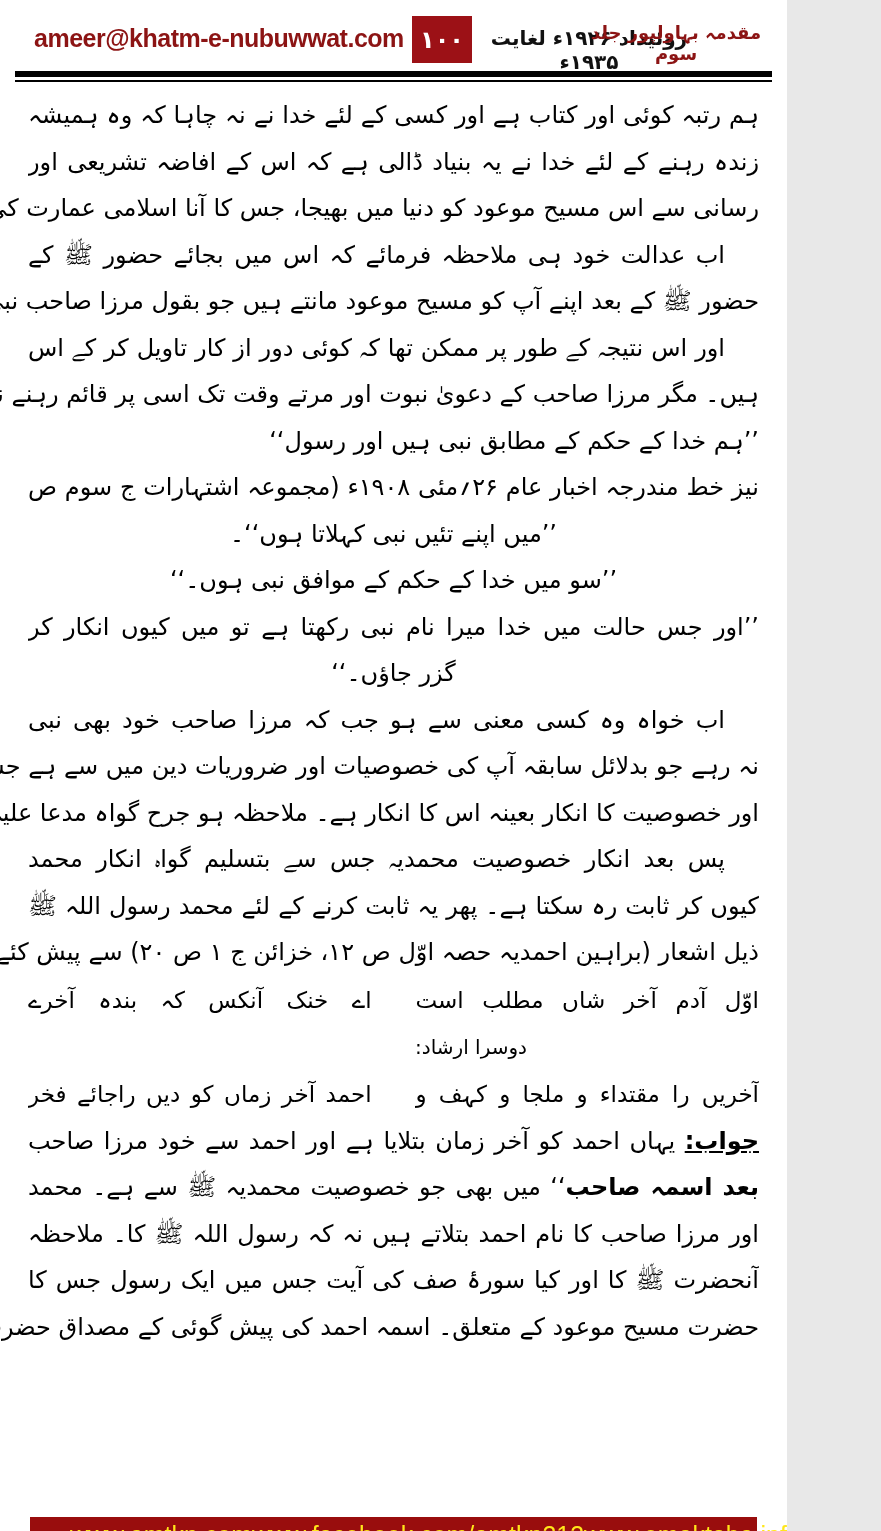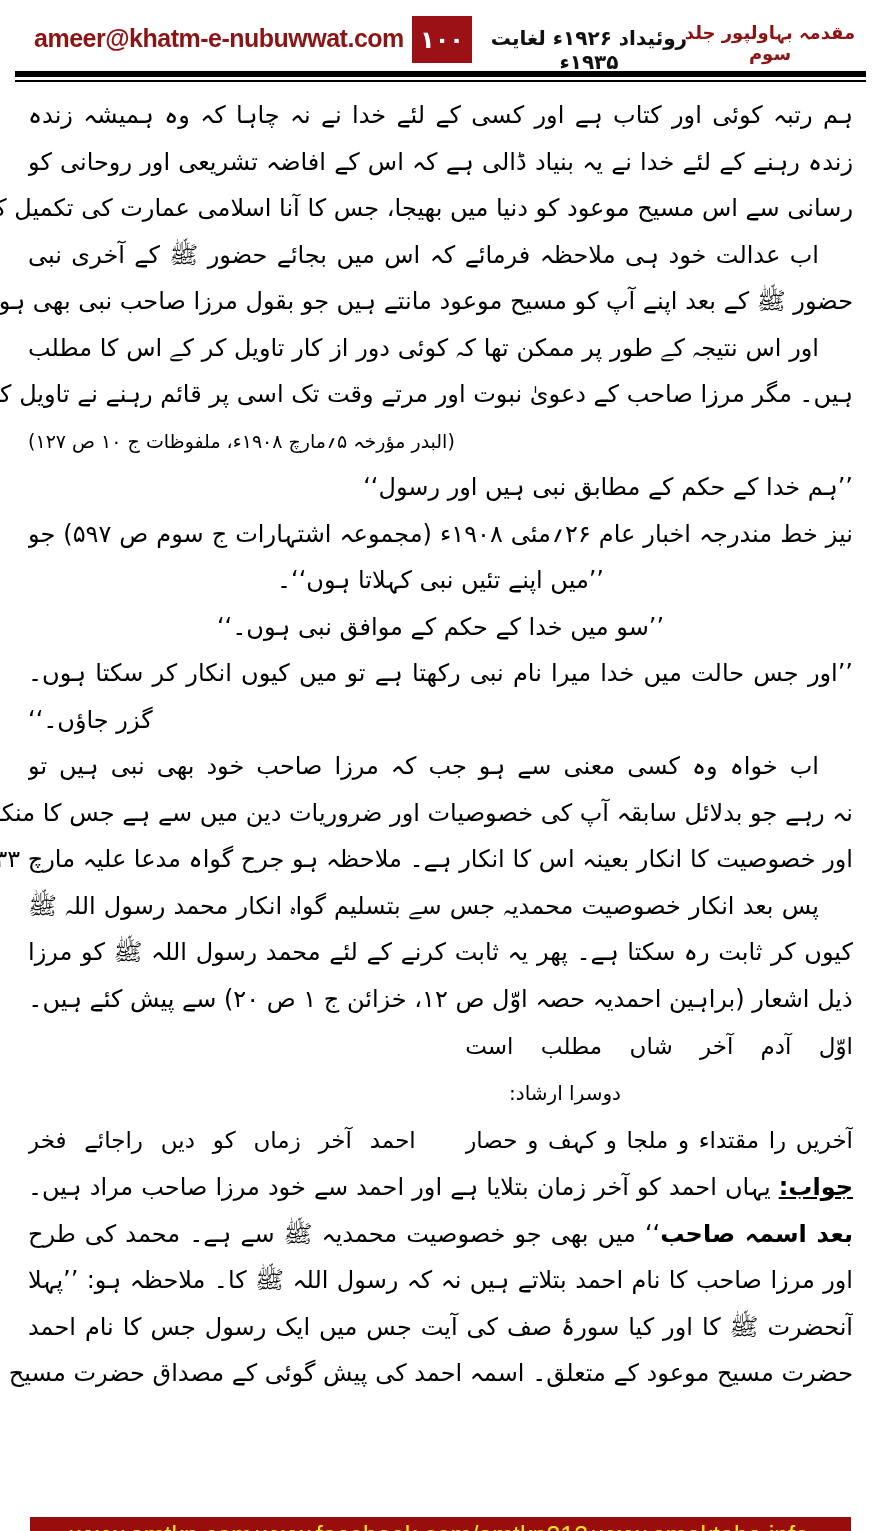--- a/index.html
+++ b/index.html
@@ -1,16 +1,16 @@
 <!DOCTYPE html>
 <html lang="ur"><head>
 <meta charset="utf-8">
 <style>
   html,body{margin:0;padding:0;background:#e8e8e8;}
-  #page{position:relative;width:881px;height:1531px;background:#ffffff;overflow:hidden;
+  #page{position:relative;width:787px;height:1531px;background:#ffffff;overflow:hidden;
         font-family:"DejaVu Sans","Liberation Sans",sans-serif;}
   
   #hdr{position:absolute;top:0;left:0;right:0;height:72px;}
   .email{position:absolute;left:34px;top:24px;font-size:25px;font-weight:700;
          color:#8c1414;letter-spacing:-0.5px;font-family:"Liberation Sans",sans-serif;}
   .pagebox{position:absolute;left:412px;top:16px;width:60px;height:47px;background:#9c1116;
            color:#ffffff;display:flex;align-items:center;justify-content:center;
            font-size:24px;font-weight:700;}
   .edition{position:absolute;left:484px;top:26px;width:210px;direction:rtl;text-align:center;
            color:#111;font-size:20px;font-weight:700;}
@@ -18,21 +18,21 @@
              color:#8c1414;font-size:18px;font-weight:700;}
   
   #rule{position:absolute;top:71px;left:15px;right:15px;height:3px;background:#fff;
         border-top:6px solid #000;border-bottom:2px solid #000;}
   
   #body{position:absolute;top:92px;left:28px;right:28px;direction:rtl;color:#000;}
   .ln{height:46.5px;line-height:46.5px;font-size:24px;white-space:nowrap;overflow:visible;}
   .j  {text-align:justify;text-align-last:justify;white-space:normal;height:46.5px;overflow:hidden;}
   .c  {text-align:center;}
   .r  {text-align:right;}
-  .l  {text-align:left;}
+  .l  {text-align:center;}
   .indent{padding-right:34px;}
   .ref{font-size:19px;height:46.5px;line-height:46.5px;text-align:left;}
   
   .couplet{display:flex;justify-content:space-between;height:48px;line-height:48px;}
   .half{width:47%;font-size:23px;text-align:justify;text-align-last:justify;overflow:hidden;}
   .subhead{height:46px;line-height:46px;font-size:20px;text-align:right;padding-right:232px;}
   .u{text-decoration:underline;font-weight:700;}
   .b{font-weight:700;}
   
   #ftr{position:absolute;left:30px;right:30px;top:1517px;height:36px;background:#990d0d;
@@ -57,36 +57,36 @@
   <div id="rule"></div>
 
   <div id="body">
     <div class="ln j">ہم رتبہ کوئی اور کتاب ہے اور کسی کے لئے خدا نے نہ چاہا کہ وہ ہمیشہ زندہ رہے مگر یہ برگزیدہ نبی ہمیشہ کے لئے زندہ ہے اور اس کے ہمیشہ</div>
     <div class="ln j">زندہ رہنے کے لئے خدا نے یہ بنیاد ڈالی ہے کہ اس کے افاضہ تشریعی اور روحانی کو قیامت تک جاری رکھا اور آخر کار اس کی روحانی فیض</div>
     <div class="ln c">رسانی سے اس مسیح موعود کو دنیا میں بھیجا، جس کا آنا اسلامی عمارت کی تکمیل کے لئے ضروری تھا۔‘‘</div>
     <div class="ln j indent">اب عدالت خود ہی ملاحظہ فرمائے کہ اس میں بجائے حضور ﷺ کے آخری نبی ماننے کے اس کے خلاف تصریح موجود ہے۔ کیونکہ</div>
     <div class="ln r">حضور ﷺ کے بعد اپنے آپ کو مسیح موعود مانتے ہیں جو بقول مرزا صاحب نبی بھی ہوگا، گو غیر تشریعی ہو۔</div>
     <div class="ln j indent">اور اس نتیجہ کے طور پر ممکن تھا کہ کوئی دور از کار تاویل کر کے اس کا مطلب یہ بتاتا کہ اس سے مراد بھی ہے کہ حضور ﷺ آخری نبی</div>
     <div class="ln r">ہیں۔ مگر مرزا صاحب کے دعویٰ نبوت اور مرتے وقت تک اسی پر قائم رہنے نے تاویل کا دروازہ بند کر دیا۔ ملاحظہ ہو۔</div>
-    <div class="ref">(البدر مؤرخہ ۵؍مارچ ۱۹۰۸ء، ملفوظات ج ۱۰ ص ۱۲۷)</div>
     <div class="ln r">’’ہم خدا کے حکم کے مطابق نبی ہیں اور رسول‘‘</div>
     <div class="ln j">نیز خط مندرجہ اخبار عام ۲۶؍مئی ۱۹۰۸ء (مجموعہ اشتہارات ج سوم ص ۵۹۷) جو ۲۳؍مئی کو اپنی وفات سے تین یوم قبل لکھا ہے۔</div>
     <div class="ln c">’’میں اپنے تئیں نبی کہلاتا ہوں‘‘۔</div>
     <div class="ln c">’’سو میں خدا کے حکم کے موافق نبی ہوں۔‘‘</div>
     <div class="ln j">’’اور جس حالت میں خدا میرا نام نبی رکھتا ہے تو میں کیوں انکار کر سکتا ہوں۔ میں اس پر قائم ہوں۔ اس وقت تک کہ اس دنیا سے</div>
     <div class="ln l">گزر جاؤں۔‘‘</div>
     <div class="ln j indent">اب خواہ وہ کسی معنی سے ہو جب کہ مرزا صاحب خود بھی نبی ہیں تو حضور ﷺ مطلقاً تمام نبیوں میں آخری مبعوث ہونے والے نبی</div>
     <div class="ln r">نہ رہے جو بدلائل سابقہ آپ کی خصوصیات اور ضروریات دین میں سے ہے جس کا منکر اجماعاً کافر ہے۔</div>
     <div class="ln c">اور خصوصیت کا انکار بعینہ اس کا انکار ہے۔ ملاحظہ ہو جرح گواہ مدعا علیہ مارچ ۱۹۳۳ء۔</div>
     <div class="ln j indent">پس بعد انکار خصوصیت محمدیہ جس سے بتسلیم گواہ انکار محمد رسول اللہ ﷺ لازم آتا ہے۔ کلمہ کے جزو اخیر محمد رسول اللہ ﷺ پر ایمان</div>
     <div class="ln j">کیوں کر ثابت رہ سکتا ہے۔ پھر یہ ثابت کرنے کے لئے محمد رسول اللہ ﷺ کو مرزا صاحب آخری نبی مانتے ہیں۔ مختار مدعا علیہ نے حسب</div>
     <div class="ln c">ذیل اشعار (براہین احمدیہ حصہ اوّل ص ۱۲، خزائن ج ۱ ص ۲۰) سے پیش کئے ہیں۔</div>
 
     <div class="couplet">
       <div class="half">اوّل آدم آخر شاں مطلب است</div>
+      <div class="half">اے خنک آنکس کہ بندہ آخرے</div>
     </div>
     <div class="subhead">دوسرا ارشاد:</div>
     <div class="couplet">
       <div class="half">آخریں را مقتداء و ملجا و کہف و حصار</div>
       <div class="half">احمد آخر زماں کو دیں راجائے فخر</div>
     </div>
 
     <div class="ln j">
       <span class="u">جواب:</span><span> یہاں احمد کو آخر زمان بتلایا ہے اور احمد سے خود مرزا صاحب مراد ہیں۔ چنانچہ نہ صرف یہاں بلکہ ’’و مبشراً برسول یأتی من</span>
     </div>

